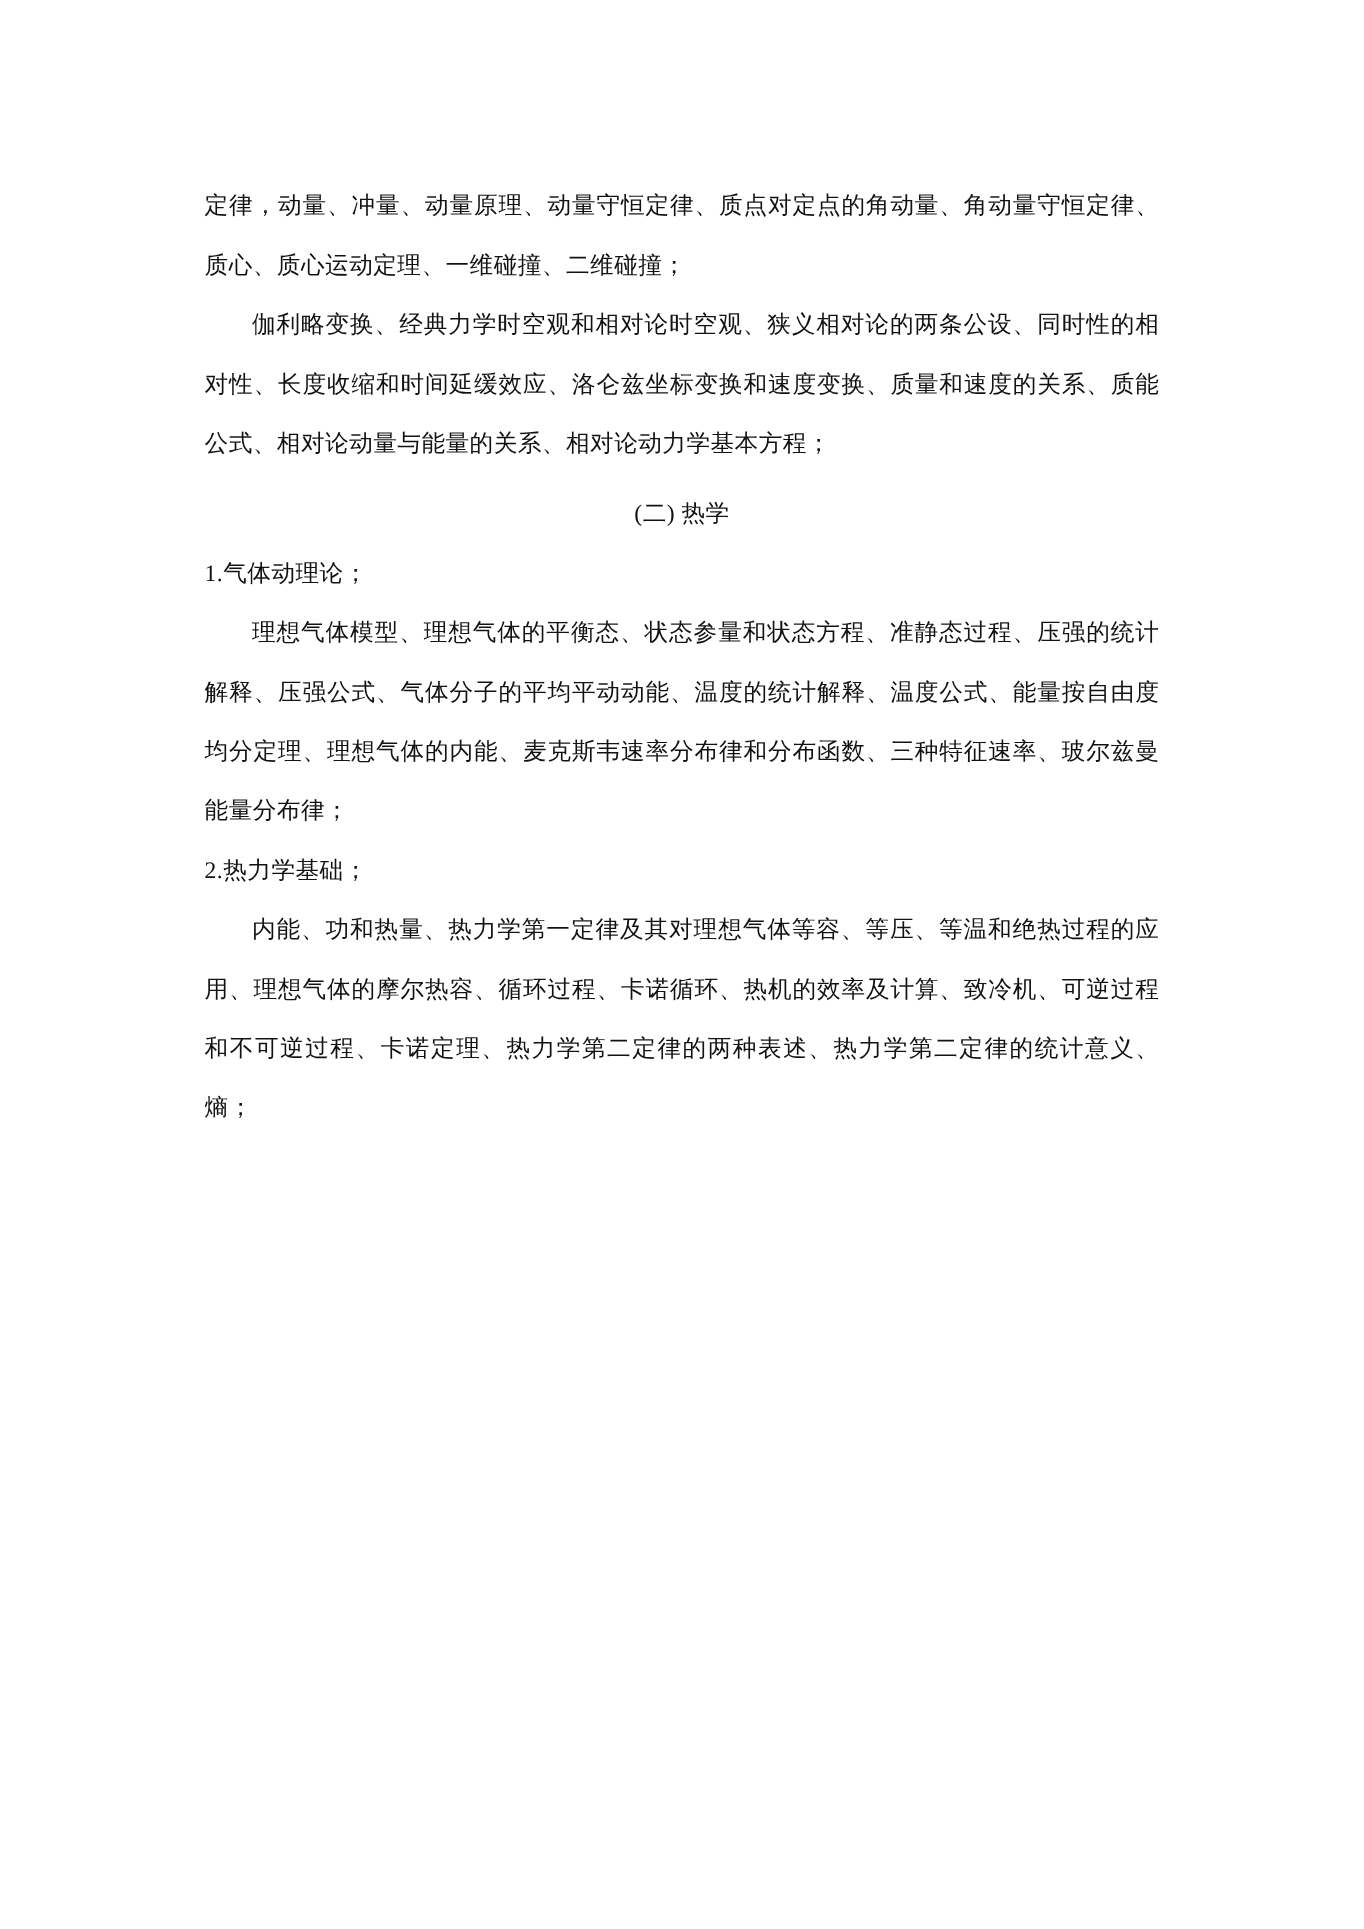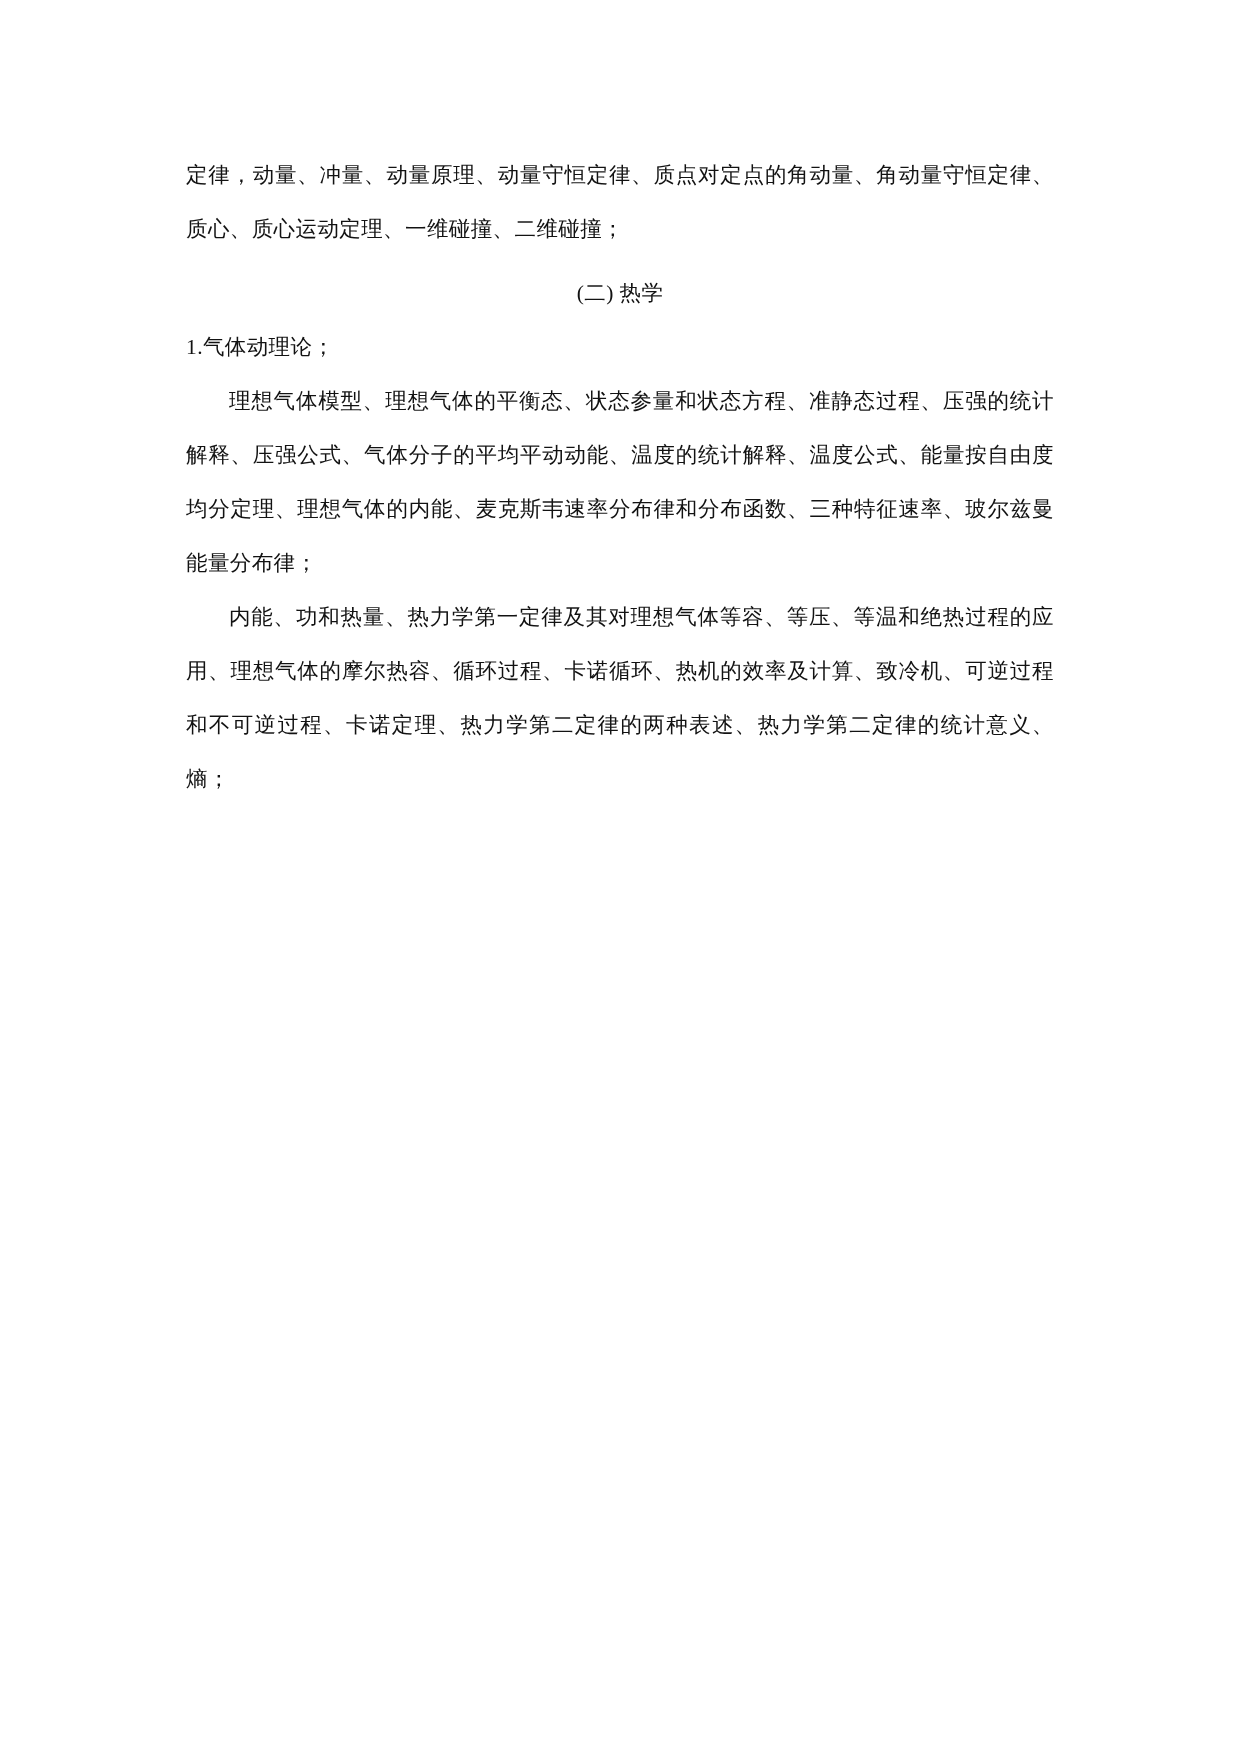--- a/index.html
+++ b/index.html
@@ -10,21 +10,21 @@
   body {
     width: 1240px;
     height: 1754px;
     position: relative;
     font-family: "Liberation Serif", "DejaVu Serif", serif;
     color: #121212;
     overflow: hidden;
   }
   .doc-page {
     position: absolute;
-    top: 148px;
+    top: 160px;
     left: 186px;
     width: 868px;
     font-size: 21.5px;
     line-height: 54px;
     text-align: justify;
     text-justify: inter-ideograph;
     letter-spacing: 0.4px;
   }
   .doc-page p {
     margin: 0;
@@ -44,17 +44,19 @@
     text-indent: 0;
     text-align: center;
     margin-top: 10px !important;
   }
 </style>
 </head>
 <body>
 
 <div class="doc-page">
   <p class="para-continuation">定律，动量、冲量、动量原理、动量守恒定律、质点对定点的角动量、角动量守恒定律、质心、质心运动定理、一维碰撞、二维碰撞；</p>
+  <p class="para">伽利略变换、经典力学时空观和相对论时空观、狭义相对论的两条公设、同时性的相对性、长度收缩和时间延缓效应、洛仑兹坐标变换和速度变换、质量和速度的关系、质能公式、相对论动量与能量的关系、相对论动力学基本方程；</p>
   <p class="section-heading">(二) 热学</p>
   <p class="item-heading">1.气体动理论；</p>
   <p class="para">理想气体模型、理想气体的平衡态、状态参量和状态方程、准静态过程、压强的统计解释、压强公式、气体分子的平均平动动能、温度的统计解释、温度公式、能量按自由度均分定理、理想气体的内能、麦克斯韦速率分布律和分布函数、三种特征速率、玻尔兹曼能量分布律；</p>
+  <p class="item-heading">2.热力学基础；</p>
   <p class="para">内能、功和热量、热力学第一定律及其对理想气体等容、等压、等温和绝热过程的应用、理想气体的摩尔热容、循环过程、卡诺循环、热机的效率及计算、致冷机、可逆过程和不可逆过程、卡诺定理、热力学第二定律的两种表述、热力学第二定律的统计意义、熵；</p>
 </div>
 
 </body></html>

